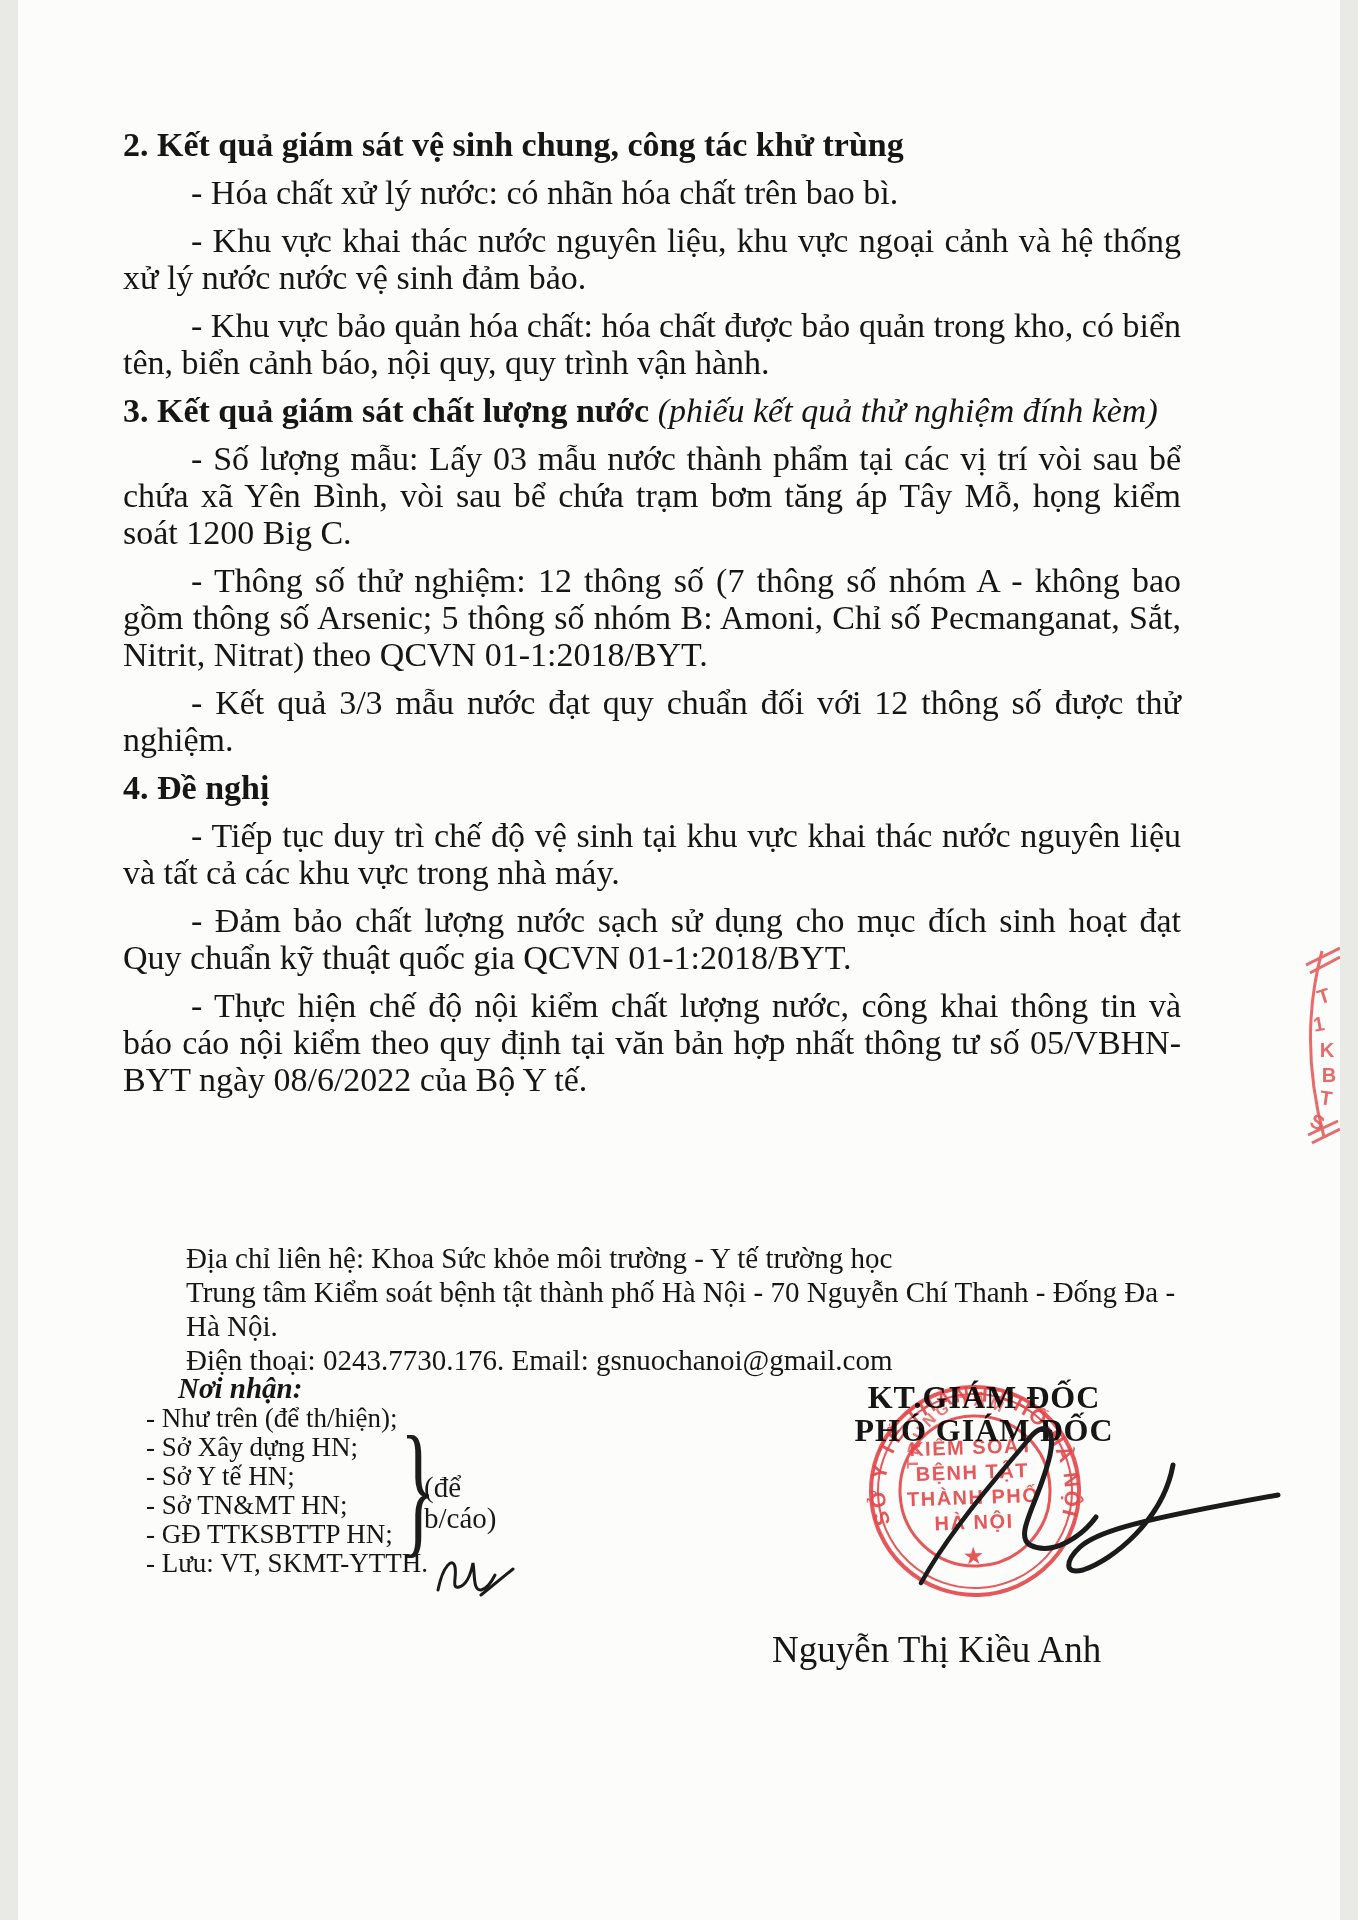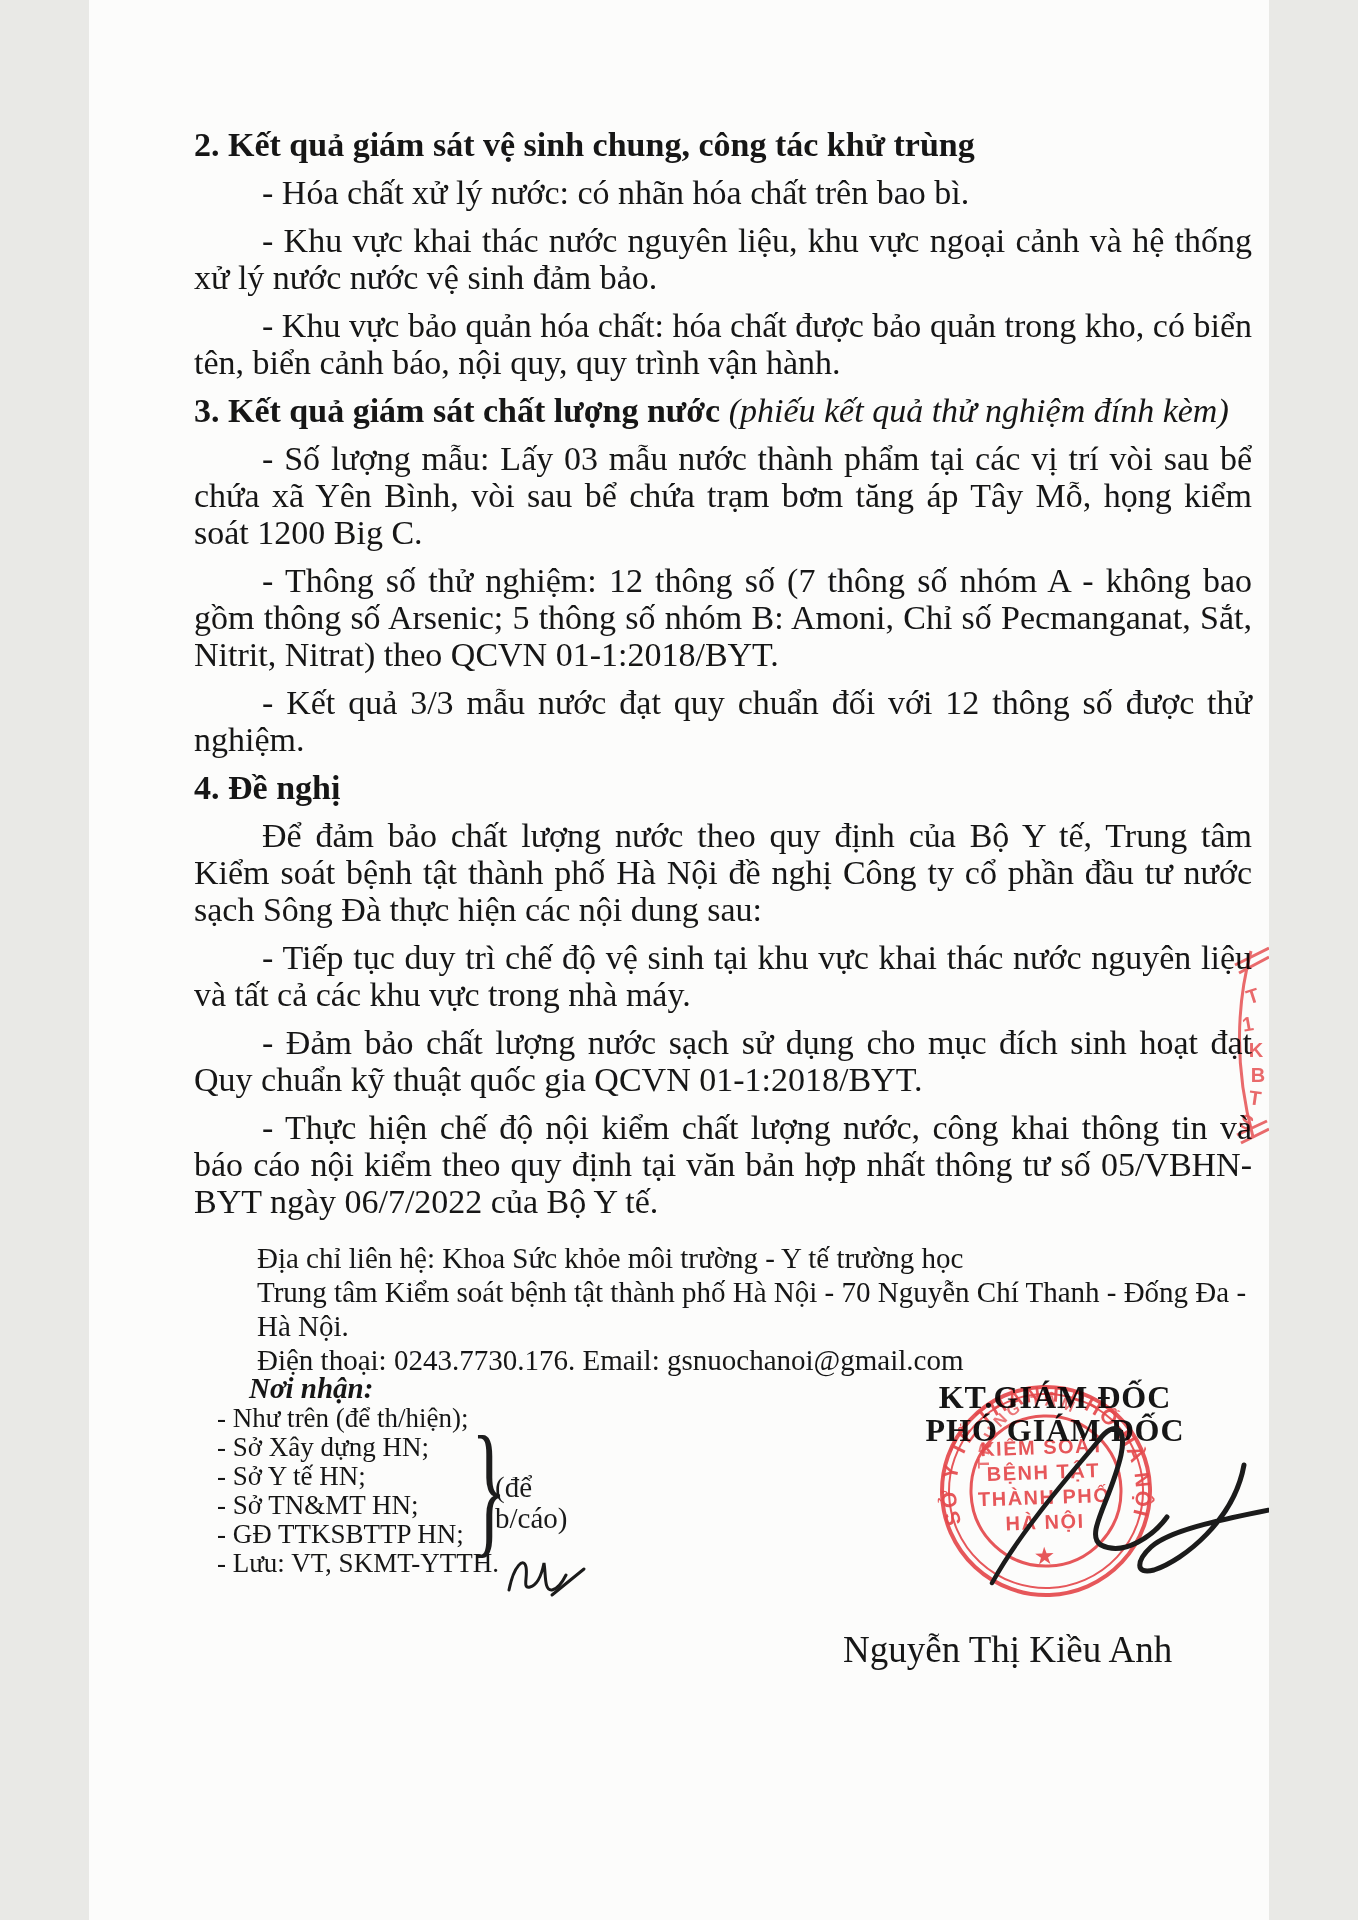--- a/index.html
+++ b/index.html
@@ -1,20 +1,21 @@
 <!DOCTYPE html>
 <html><head>
 <meta charset="utf-8">
 <style>
   html,body{margin:0;padding:0;background:#e9e9e6;}
   #page{
-    position:relative;width:1180px;height:1920px;margin:0 auto;
+    position:relative;width:1282px;height:1920px;margin:0 auto;
     background:#fcfcfb;overflow:hidden;
     font-family:"Liberation Serif","DejaVu Serif",serif;
     color:#161616;
+    padding-left:40px;
   }
   
   .doc-body{
     position:absolute;left:105px;top:126px;width:1058px;
     font-size:34px;line-height:37px;text-align:justify;
   }
   .doc-body p{margin:11px 0 0 0;text-indent:68px;}
   .doc-body p:first-child{margin-top:0;}
   .h-bold{font-weight:bold;text-indent:0 !important;text-align:left;}
   .h-mixed{white-space:nowrap;}
@@ -60,24 +61,23 @@
   <div class="doc-body">
     <p class="h-bold">2. Kết quả giám sát vệ sinh chung, công tác khử trùng</p>
     <p>- Hóa chất xử lý nước: có nhãn hóa chất trên bao bì.</p>
     <p>- Khu vực khai thác nước nguyên liệu, khu vực ngoại cảnh và hệ thống xử lý nước nước vệ sinh đảm bảo.</p>
     <p>- Khu vực bảo quản hóa chất: hóa chất được bảo quản trong kho, có biển tên, biển cảnh báo, nội quy, quy trình vận hành.</p>
     <p class="h-bold h-mixed"><span>3. Kết quả giám sát chất lượng nước </span><span class="it">(phiếu kết quả thử nghiệm đính kèm)</span></p>
     <p>- Số lượng mẫu: Lấy 03 mẫu nước thành phẩm tại các vị trí vòi sau bể chứa xã Yên Bình, vòi sau bể chứa trạm bơm tăng áp Tây Mỗ, họng kiểm soát 1200 Big C.</p>
     <p>- Thông số thử nghiệm: 12 thông số (7 thông số nhóm A - không bao gồm thông số Arsenic; 5 thông số nhóm B: Amoni, Chỉ số Pecmanganat, Sắt, Nitrit, Nitrat) theo QCVN 01-1:2018/BYT.</p>
     <p>- Kết quả 3/3 mẫu nước đạt quy chuẩn đối với 12 thông số được thử nghiệm.</p>
     <p class="h-bold">4. Đề nghị</p>
-    <p>Để đảm bảo chất lượng nước theo quy định của Bộ Y tế, Trung tâm Kiểm soát bệnh tật thành phố Hà Nội đề nghị Công ty cổ phần đầu tư nước sạch Sông Đà thực hiện các nội dung sau:</p>
     <p>- Tiếp tục duy trì chế độ vệ sinh tại khu vực khai thác nước nguyên liệu và tất cả các khu vực trong nhà máy.</p>
     <p>- Đảm bảo chất lượng nước sạch sử dụng cho mục đích sinh hoạt đạt Quy chuẩn kỹ thuật quốc gia QCVN 01-1:2018/BYT.</p>
-    <p>- Thực hiện chế độ nội kiểm chất lượng nước, công khai thông tin và báo cáo nội kiểm theo quy định tại văn bản hợp nhất thông tư số 05/VBHN-BYT ngày 06/7/2022 của Bộ Y tế.</p>
+    <p>- Thực hiện chế độ nội kiểm chất lượng nước, công khai thông tin và báo cáo nội kiểm theo quy định tại văn bản hợp nhất thông tư số 05/VBHN-BYT ngày 08/6/2022 của Bộ Y tế.</p>
   </div>
 
   <div class="contact">
     <div>Địa chỉ liên hệ: Khoa Sức khỏe môi trường - Y tế trường học</div>
     <div>Trung tâm Kiểm soát bệnh tật thành phố Hà Nội - 70 Nguyễn Chí Thanh - Đống Đa - Hà Nội.</div>
     <div>Điện thoại: 0243.7730.176. Email: gsnuochanoi@gmail.com</div>
   </div>
 
   <div class="recipients">
     <div class="r-title">Nơi nhận:</div>

